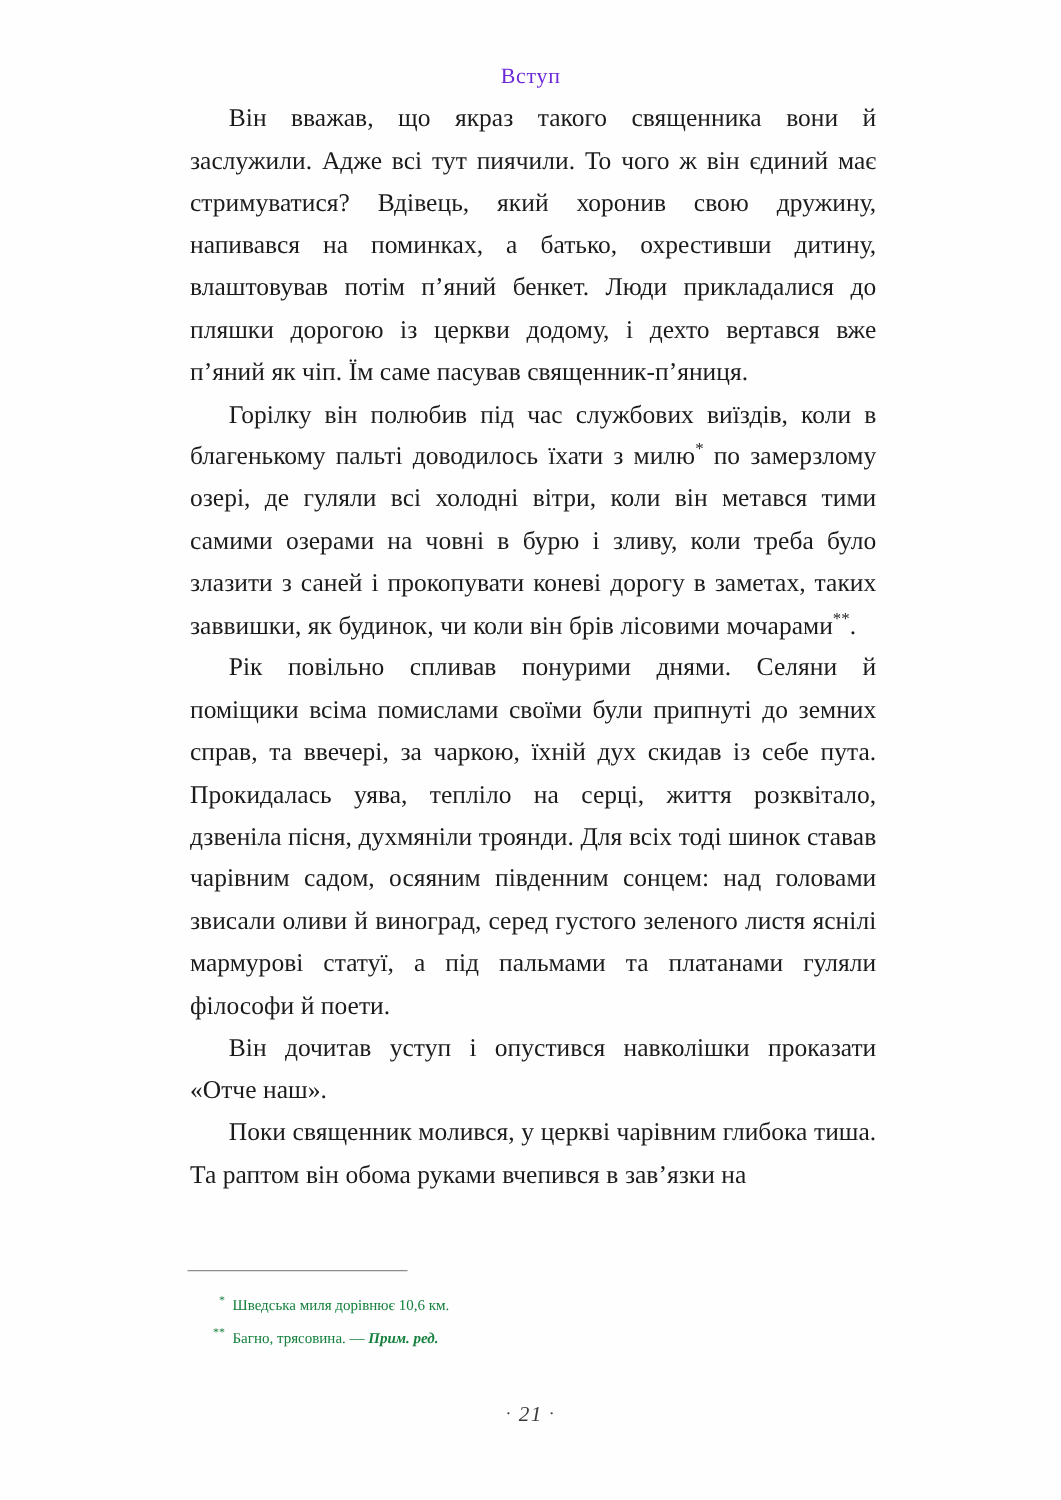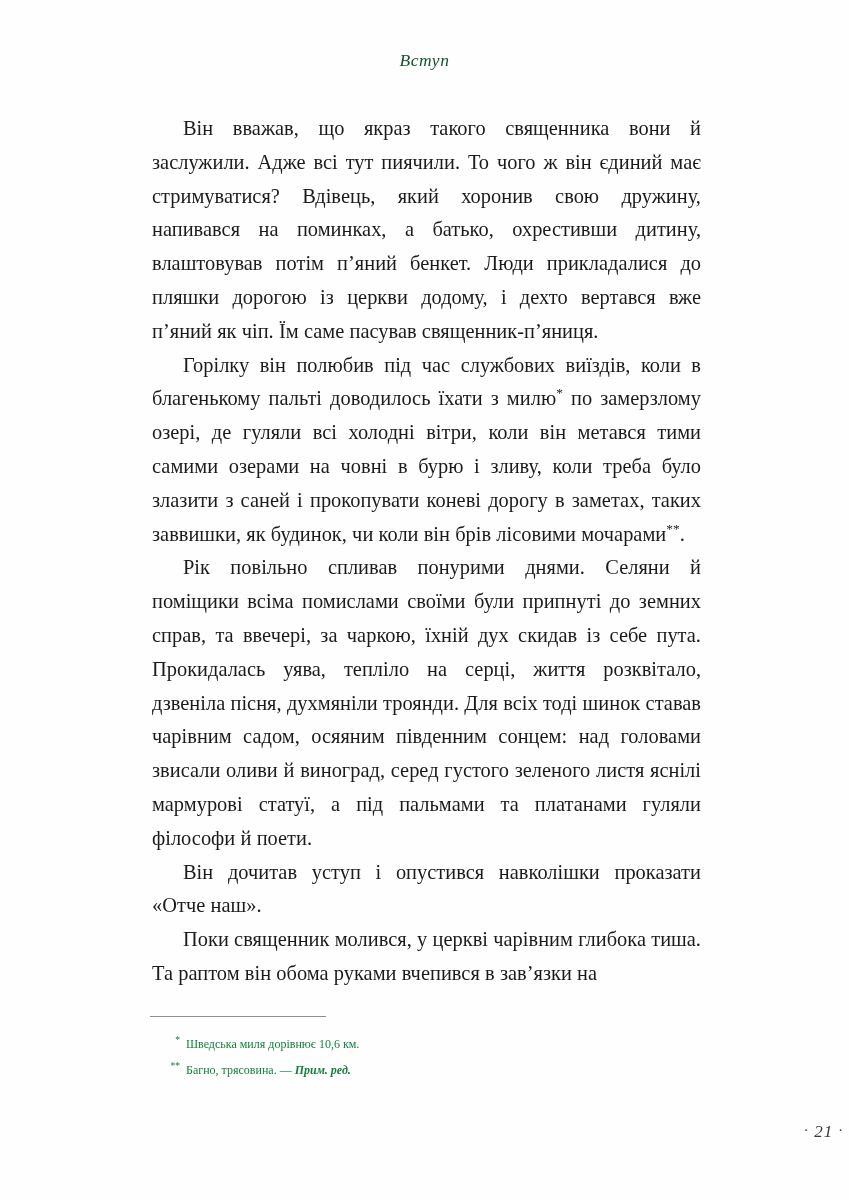--- a/index.html
+++ b/index.html
@@ -24,30 +24,29 @@
     box-sizing: border-box;
   }
 
   
   .running-head {
     position: absolute;
     top: 50px;
     left: 0;
     width: 849px;
     text-align: center;
-    font-style: italic;
     font-size: 17.5px;
     letter-spacing: 0.6px;
-    color: #14532d;
+    color: #6d28d9;
   }
 
   
   .textblock {
     position: absolute;
-    top: 112px;
+    top: 79px;
     left: 152px;
     width: 549px;
   }
 
   .para {
     margin: 0;
     text-indent: 31px;
     font-size: 20.4px;
     line-height: 33.8px;
     text-align: justify;
@@ -100,21 +99,21 @@
     font-style: italic;
     font-weight: bold;
   }
 
   
   .folio {
     position: absolute;
     left: 0;
     top: 1122px;
     width: 849px;
-    text-align: right;
+    text-align: center;
     font-style: italic;
     font-size: 17px;
     color: #3a3a3a;
     letter-spacing: 1px;
   }
   .folio .dot {
     font-style: normal;
     padding: 0 5px;
     font-size: 14px;
     vertical-align: 2px;

